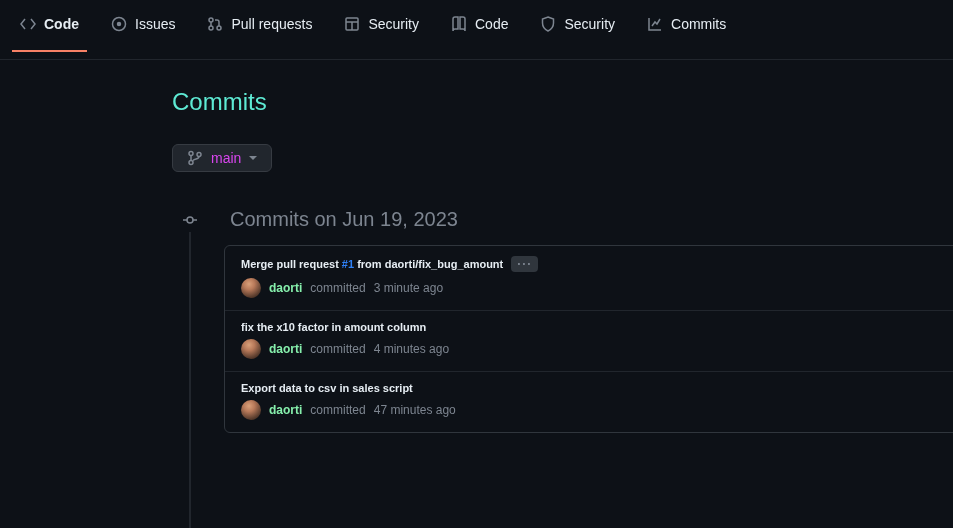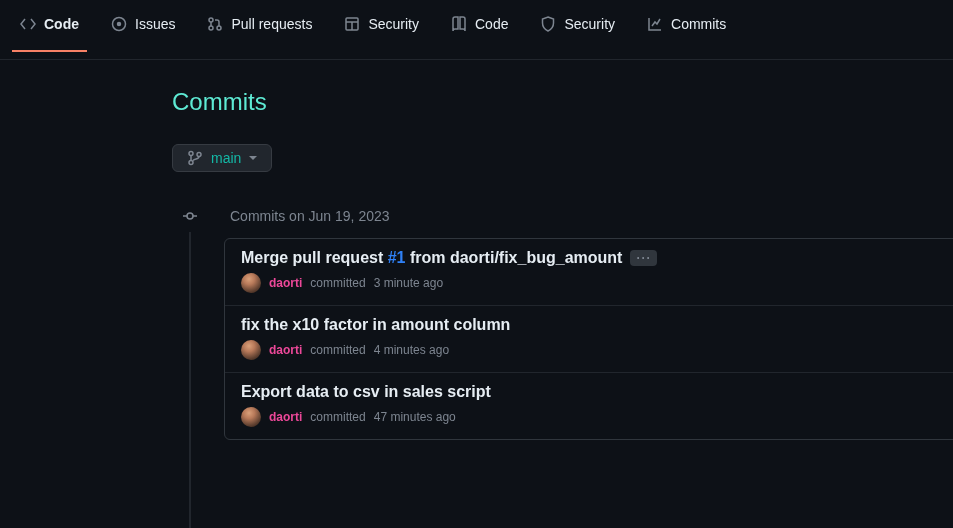--- a/index.html
+++ b/index.html
@@ -45,35 +45,35 @@
   .branch-selector {
     margin-left: 172px;
     display: inline-flex;
     align-items: center;
     gap: 8px;
     background: #21262d;
     border: 1px solid #363b42;
     border-radius: 6px;
     padding: 5px 14px;
     font-size: 14px;
-    color: #14b8a6;
+    color: #d946ef;
     cursor: pointer;
   }
   .branch-selector .icon { color: #7d8590; display:flex; }
   .timeline {
     margin-left: 172px;
     margin-top: 36px;
     position: relative;
   }
   .timeline-header {
     display: flex;
     align-items: center;
     gap: 24px;
     color: #7d8590;
-    font-size: 14px;
+    font-size: 20px;
     margin-bottom: 14px;
   }
   .timeline-marker {
     width: 32px;
     display: flex;
     justify-content: center;
     margin-left: 2px;
   }
   .timeline-line {
     position: absolute;
@@ -95,21 +95,21 @@
     border-bottom: 1px solid #21262d;
   }
   .commit:last-child { border-bottom: none; }
   .commit-title-row {
     display: flex;
     align-items: center;
     gap: 8px;
     margin-bottom: 6px;
   }
   .commit-title {
-    font-size: 16px;
+    font-size: 11px;
     font-weight: 600;
     color: #e6edf3;
   }
   .commit-title .pr-link { color: #2f81f7; font-weight: 600; }
   .ellipsis-btn {
     background: #30363d;
     color: #7d8590;
     border-radius: 4px;
     padding: 0 6px;
     font-size: 12px;
@@ -125,21 +125,21 @@
     font-size: 12px;
     color: #7d8590;
   }
   .avatar {
     width: 20px;
     height: 20px;
     border-radius: 50%;
     background: radial-gradient(circle at 40% 30%, #d9a07a 0%, #b87a5a 30%, #5a3d2e 70%, #2a1810 100%);
     flex-shrink: 0;
   }
-  .author { color: #ec4899; font-weight: 600; }
+  .author { color: #86efac; font-weight: 600; }
   svg { display: block; }
 </style>
 </head>
 <body>
 
 
 
 <nav class="nav-tabs">
   <div class="nav-tab active">
     <span class="icon">

